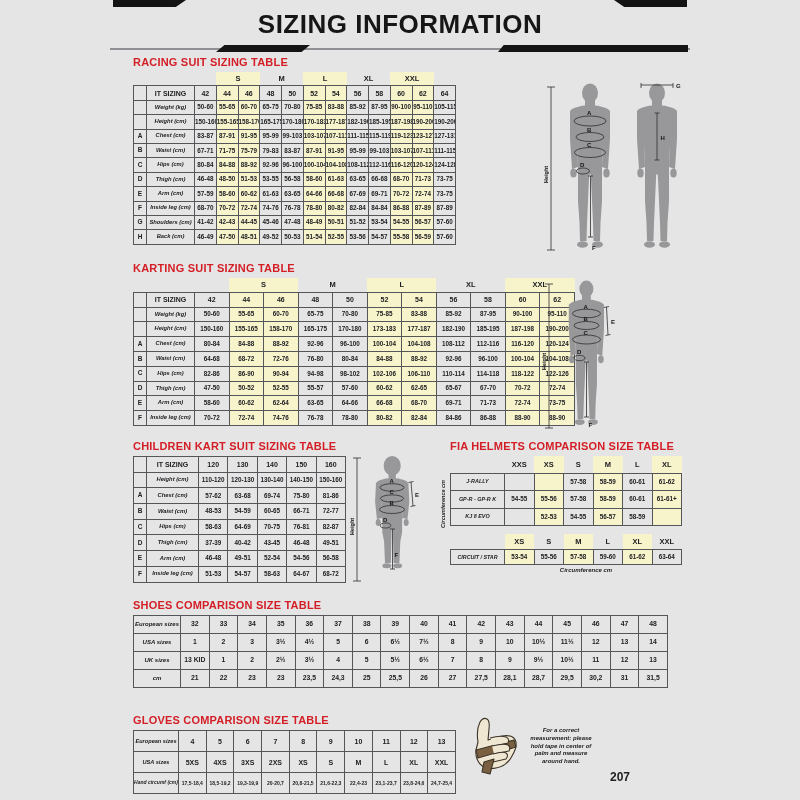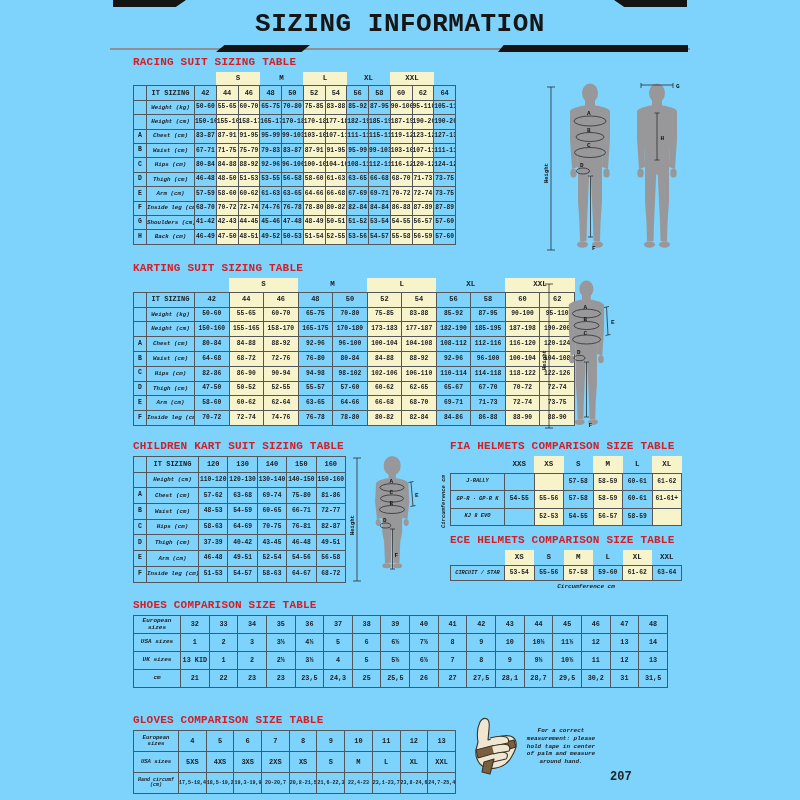--- a/index.html
+++ b/index.html
@@ -3,22 +3,22 @@
 <meta charset="utf-8">
 <style>
   :root{
     --red:#d41e26;
     --yel:#f7f3cb;
     --bd:#55565a;
     --ink:#1c1c1e;
     --sil:#98989a;
   }
   html,body{margin:0;padding:0;background:#fff;}
-  #page{position:relative;width:800px;height:800px;background:#7dd3fc;overflow:hidden;
-        font-family:Liberation Mono, monospace;color:var(--ink);}
+  #page{position:relative;width:800px;height:800px;background:#e5e5e5;overflow:hidden;
+        font-family:Liberation Sans, sans-serif;color:var(--ink);}
   .abs{position:absolute;}
 
   
   #main-title{left:0;top:9px;width:800px;text-align:center;font-size:26px;font-weight:800;
               letter-spacing:.5px;color:#161616;white-space:nowrap;}
   .topbar{top:0;height:7px;background:#141414;}
   #topbar-left{left:113px;width:73px;clip-path:polygon(0 0,100% 0,86% 100%,0 100%);}
   #topbar-right{left:614px;width:73px;clip-path:polygon(0 0,100% 0,100% 100%,14% 100%);}
   #divider-line{left:110px;top:48px;width:580px;height:2px;background:#909094;}
   .divbar{top:45px;height:7px;background:#141414;}
@@ -723,21 +723,20 @@
             <td>54-55</td>
             <td class="hl">56-57</td>
             <td>58-59</td>
             <td class="hl"></td>
           </tr>
         </tbody>
       </table>
   </div>
 
   <div class="abs" id="ece-sec">
-    <div class="sec-title">ECE HELMETS COMPARISON SIZE TABLE</div>
     <table id="ece-table">
         <colgroup>
           <col class="c-label">
           <col>
           <col>
           <col>
           <col>
           <col>
           <col>
         </colgroup>

